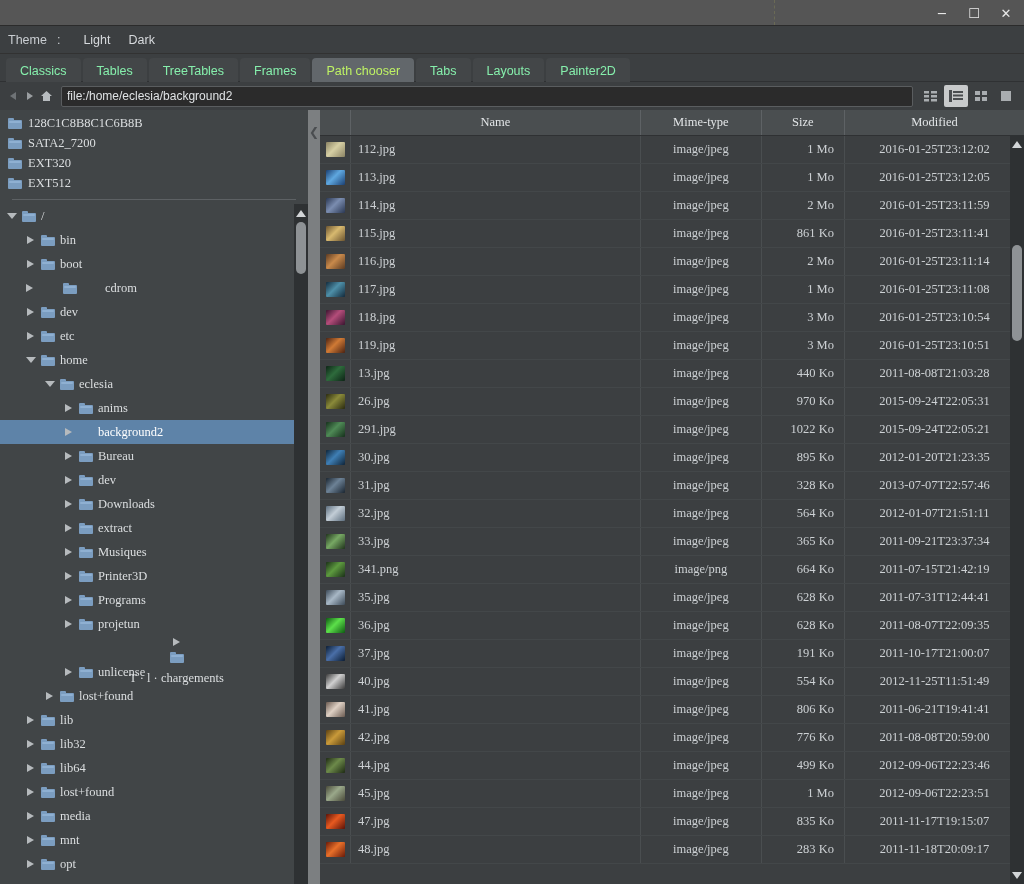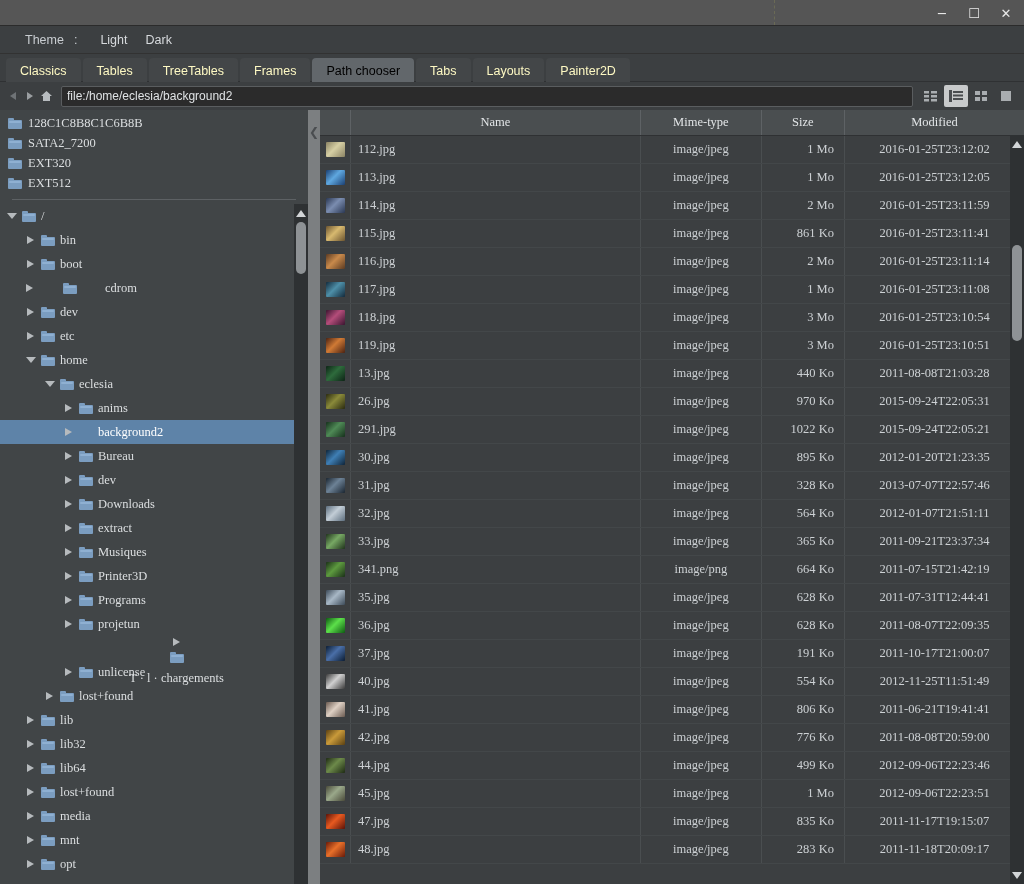--- a/index.html
+++ b/index.html
@@ -40,21 +40,20 @@
   .themebar {
     height: 28px; width: 100%;
     background: #3c3f41;
     display: flex; align-items: center;
     padding-left: 8px; gap: 0;
     border-bottom: 1px solid #323232;
   }
   .themebar .lbl {
     color: #c9cdd1; font-size: 12.5px;
     padding: 0 10px 0 0;
-    margin-left: 17px;
   }
   .themebar .sep { color: #c9cdd1; font-size: 12.5px; padding: 0 14px 0 0; }
   .themebar .opt {
     color: #d7dadd; font-size: 12.5px;
     padding: 3px 9px; cursor: default; border-radius: 2px;
   }
 
   
   .tabstrip {
     height: 28px; width: 100%;
@@ -63,31 +62,31 @@
     padding-left: 6px;
     position: relative;
   }
   .tabstrip::after {
     content: ""; position: absolute; left: 0; right: 0; bottom: 0;
     height: 1px; background: #2f3133;
   }
   .tab {
     height: 24px; padding: 0 13px;
     display: flex; align-items: center;
-    font-size: 12.5px; color: #fef9c3;
+    font-size: 12.5px; color: #86efac;
     background: #434648;
     border-radius: 4px 4px 0 0;
     margin-right: 2px;
     border: 1px solid transparent;
     border-bottom: none;
     position: relative; z-index: 1;
   }
   .tab.active {
     background: #62676b;
-    color: #000000;
+    color: #bef264;
     text-align: right;
   }
 
   
   .pathbar {
     height: 28px; width: 100%;
     background: #3c3f41;
     display: flex; align-items: center;
     padding: 0 4px;
     gap: 0;

